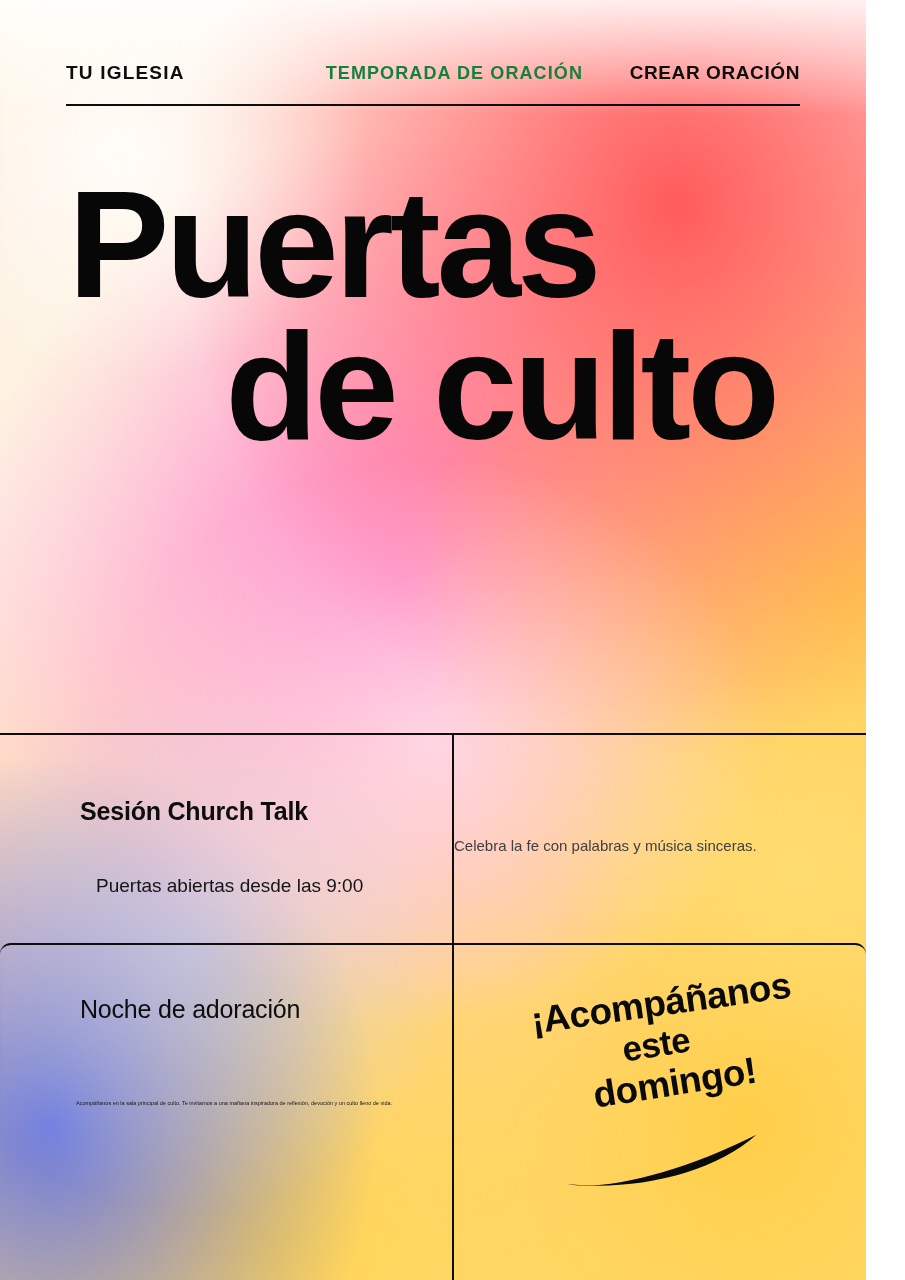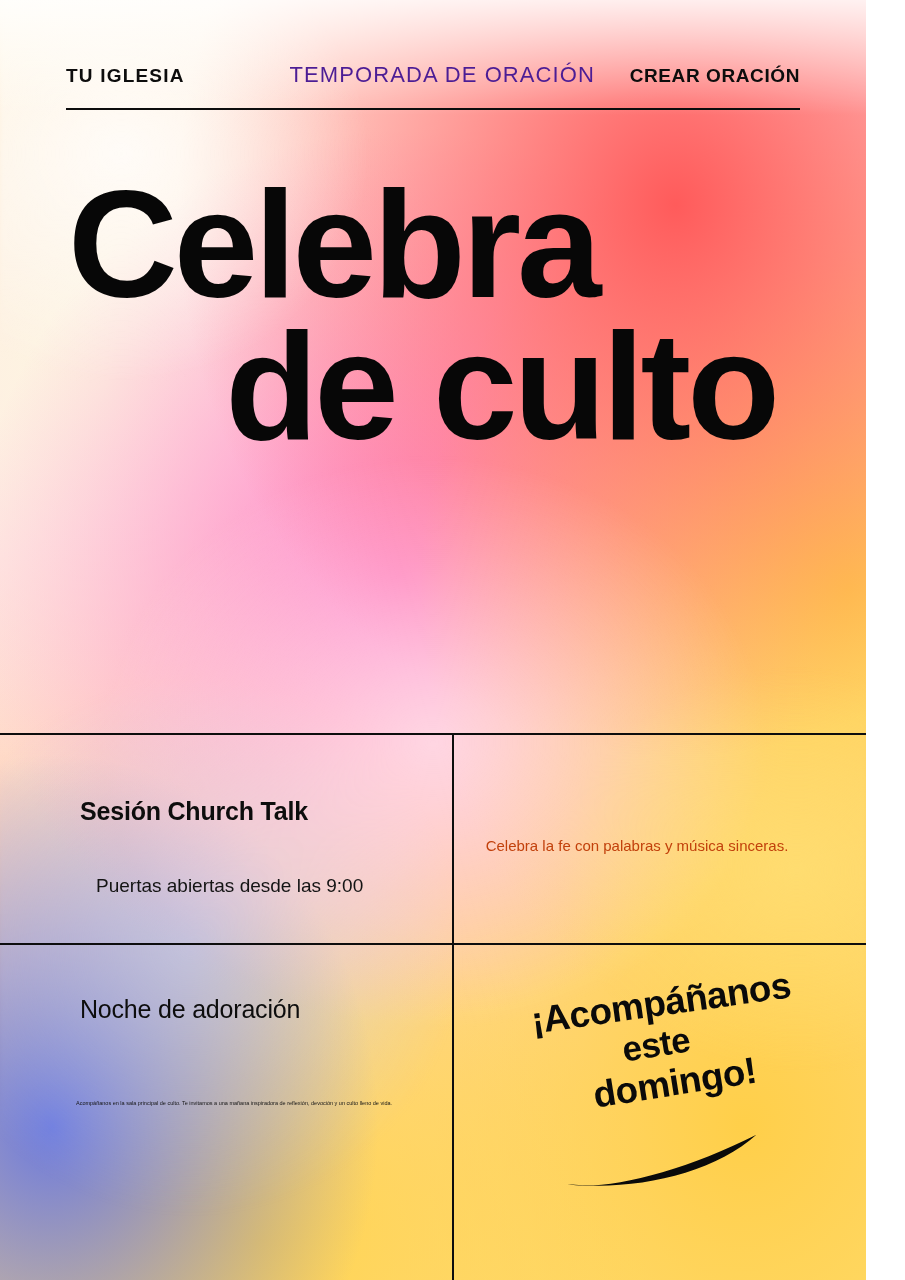--- a/index.html
+++ b/index.html
@@ -62,24 +62,24 @@
   .brand {
     font-size: 19px;
     font-weight: 700;
     letter-spacing: 1.2px;
     color: #0d0d0d;
     white-space: nowrap;
   }
   .header-spacer-a { flex: 1.15; }
   .header-spacer-b { flex: 0.38; }
   .header-link {
-    font-size: 22px;
-    font-weight: 400;
+    font-size: 18px;
+    font-weight: 700;
     letter-spacing: 1.1px;
-    color: #4c1d95;
+    color: #15803d;
     white-space: nowrap;
   }
   .header-cta {
     font-size: 19px;
     font-weight: 600;
     letter-spacing: 0.6px;
     color: #0d0d0d;
     white-space: nowrap;
   }
 
@@ -107,20 +107,21 @@
     left: 0;
     right: 0;
     top: 733px;
     bottom: 0;
     border-top: 2.5px solid #0d0d0d;
   }
   .grid-row {
     position: relative;
     display: flex;
     height: 208px;
+    border-radius: 11px;
   }
   .grid-row-2 { height: 100%; }
   .row-divider {
     border-top: 2.5px solid #0d0d0d;
   }
   .cell-left {
     width: 454px;
     border-right: 2.5px solid #0d0d0d;
     position: relative;
     box-sizing: border-box;
@@ -167,23 +168,22 @@
     font-size: 5.5px;
     line-height: 1.35;
     color: #161616;
   }
 
   .right-text {
     position: absolute;
     top: 102px;
     left: 0;
     right: 46px;
-    text-align: center;
     font-size: 15px;
-    color: #c2410c;
+    color: #404040;
   }
 
   
   .sticker {
     position: absolute;
     top: 38px;
     left: 0;
     right: 0;
     text-align: center;
     color: #0a0a0a;
@@ -219,21 +219,21 @@
 
   <div class="header">
     <div class="brand">TU IGLESIA</div>
     <div class="header-spacer-a"></div>
     <div class="header-link">TEMPORADA DE ORACIÓN</div>
     <div class="header-spacer-b"></div>
     <div class="header-cta">CREAR ORACIÓN</div>
   </div>
 
   <div class="hero">
-    <span class="hero-line hero-line-1">Celebra</span>
+    <span class="hero-line hero-line-1">Puertas</span>
     <span class="hero-line hero-line-2">de culto</span>
   </div>
 
   <div class="grid">
 
     <div class="grid-row">
       <div class="cell-left">
         <div class="cell-heading">Sesión Church Talk</div>
         <div class="cell-sub">Puertas abiertas desde las 9:00</div>
       </div>

